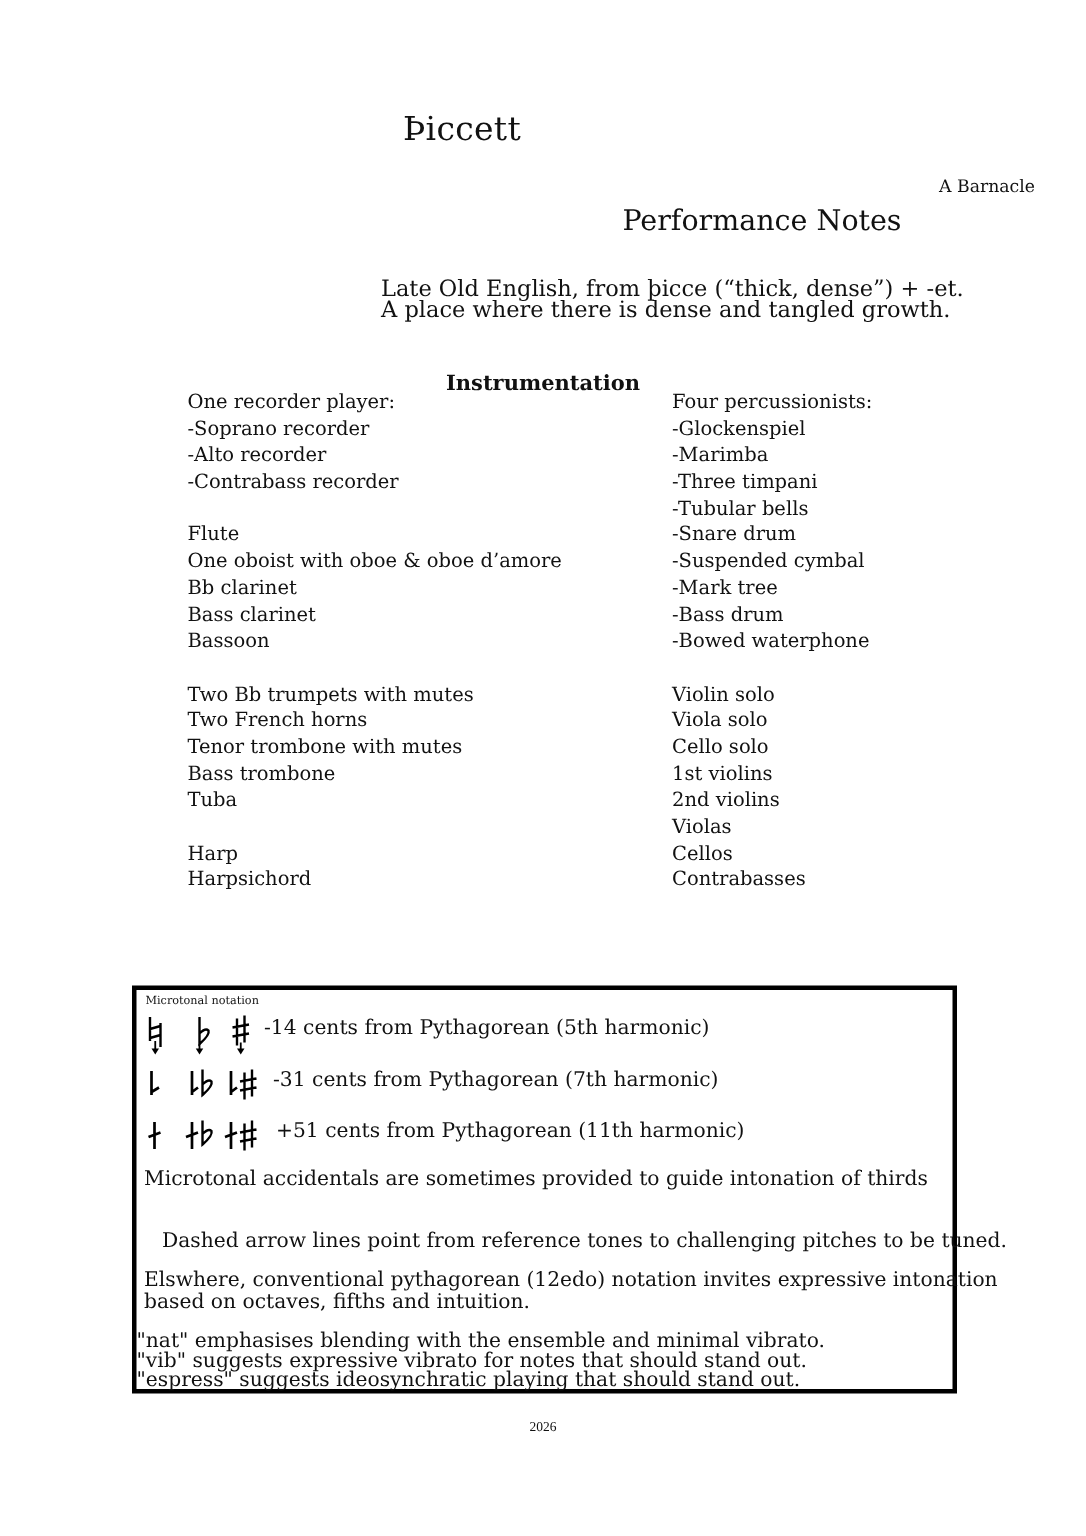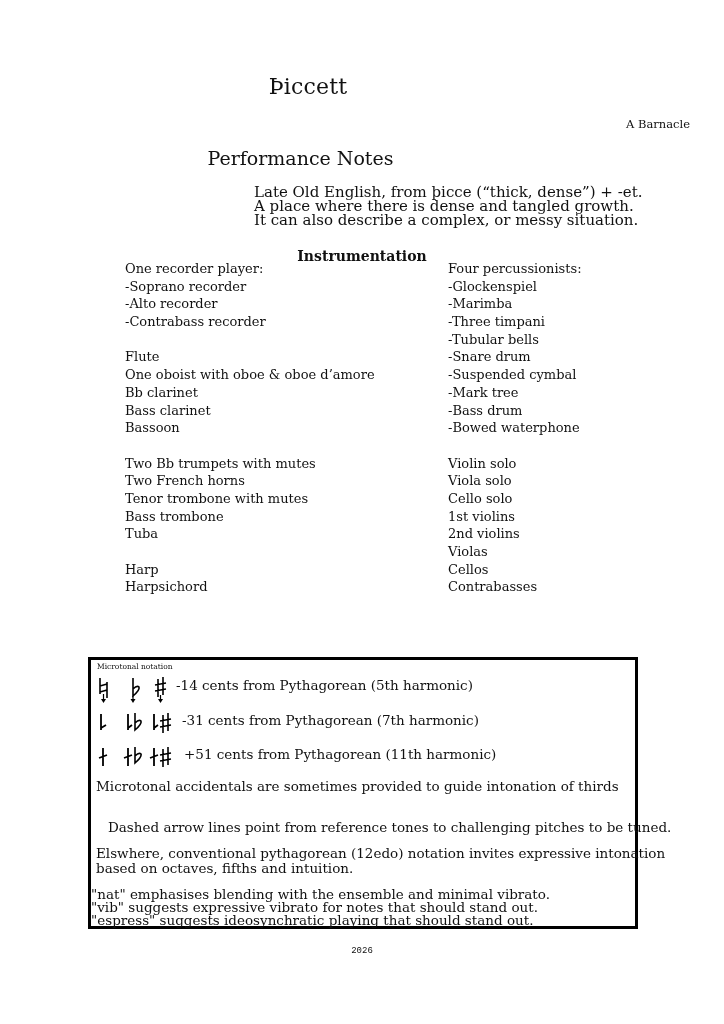--- a/index.html
+++ b/index.html
@@ -1,49 +1,48 @@
 <!DOCTYPE html>
 <html><head>
 <meta charset="utf-8">
 <style>
   html, body { margin: 0; padding: 0; background: #ffffff; }
   body { width: 724px; height: 1024px; position: relative; overflow: hidden;
          font-family: "DejaVu Serif", "Liberation Serif", serif; color: #111; }
   .abs { position: absolute; white-space: nowrap; }
   #title { left: 0; width: 616px; top: 74px; text-align: center; font-size: 22px; letter-spacing: 0.2px; }
   #author { right: 34px; top: 117px; font-size: 11.5px; }
-  #subtitle { left: 0; width: 601px; top: 147px; text-align: center; font-size: 19px; }
+  #subtitle { left: 0; width: 601px; top: 136px; text-align: right; font-size: 19px; }
   #etym { left: 254px; top: 185px; font-size: 15px; line-height: 14px; }
   #etym div { white-space: nowrap; }
   #instr-heading { left: 0; width: 724px; top: 248px; text-align: center; font-size: 14px; font-weight: bold; }
   .col { position: absolute; top: 260px; font-size: 13px; line-height: 17.7px; }
   .col div { white-space: nowrap; height: 17.7px; }
   #col-left { left: 125px; }
   #col-right { left: 448px; }
   .gap { height: 17.7px; }
   #micro-box { position: absolute; left: 88px; top: 657px; width: 544px; height: 266px;
                border: 3px solid #000; box-sizing: content-box; }
   #micro-label { position: absolute; left: 6px; top: 2px; font-size: 7.5px; }
   .acc-row { position: absolute; left: 0; height: 28px; }
   .acc { position: absolute; font-family: "DejaVu Sans", sans-serif; font-size: 17px; line-height: 22px; }
   .acc-text { position: absolute; font-size: 13.5px; white-space: nowrap; }
   .para { position: absolute; font-size: 13.5px; line-height: 15px; white-space: nowrap; }
-  #year { left: 0; width: 724px; top: 946px; text-align: center; font-size: 9px; font-family: Liberation Mono, monospace; }
+  #year { left: 0; width: 724px; top: 946px; text-align: center; font-size: 9px; font-family: Liberation Serif, serif; }
 </style>
 </head>
 <body>
 
 <div id="title" class="abs">Þiccett</div>
 <div id="author" class="abs">A Barnacle</div>
 <div id="subtitle" class="abs">Performance Notes</div>
 
 <div id="etym" class="abs">
   <div>Late Old English, from þicce (“thick, dense”) + -et.</div>
   <div>A place where there is dense and tangled growth.</div>
-  <div>It can also describe a complex, or messy situation.</div>
 </div>
 
 <div id="instr-heading" class="abs">Instrumentation</div>
 
 <div id="col-left" class="col">
     <div>One recorder player:</div>
     <div>-Soprano recorder</div>
     <div>-Alto recorder</div>
     <div>-Contrabass recorder</div>
     <div class="gap"></div>

